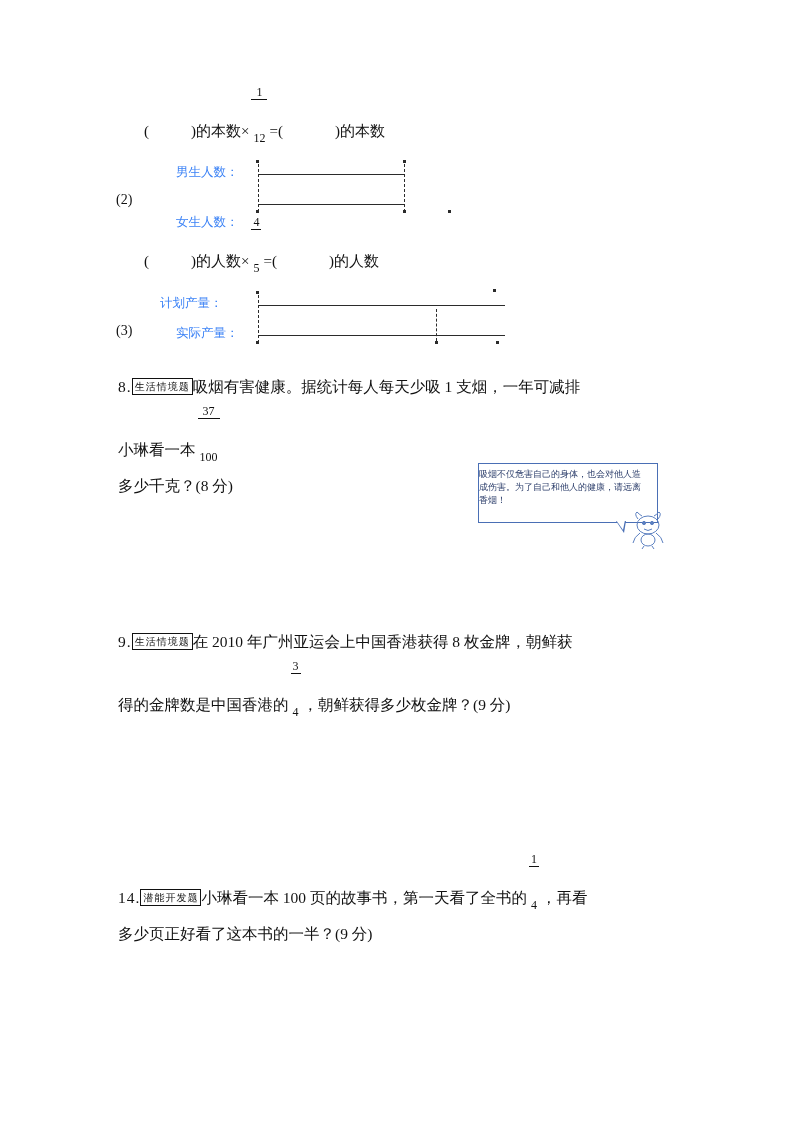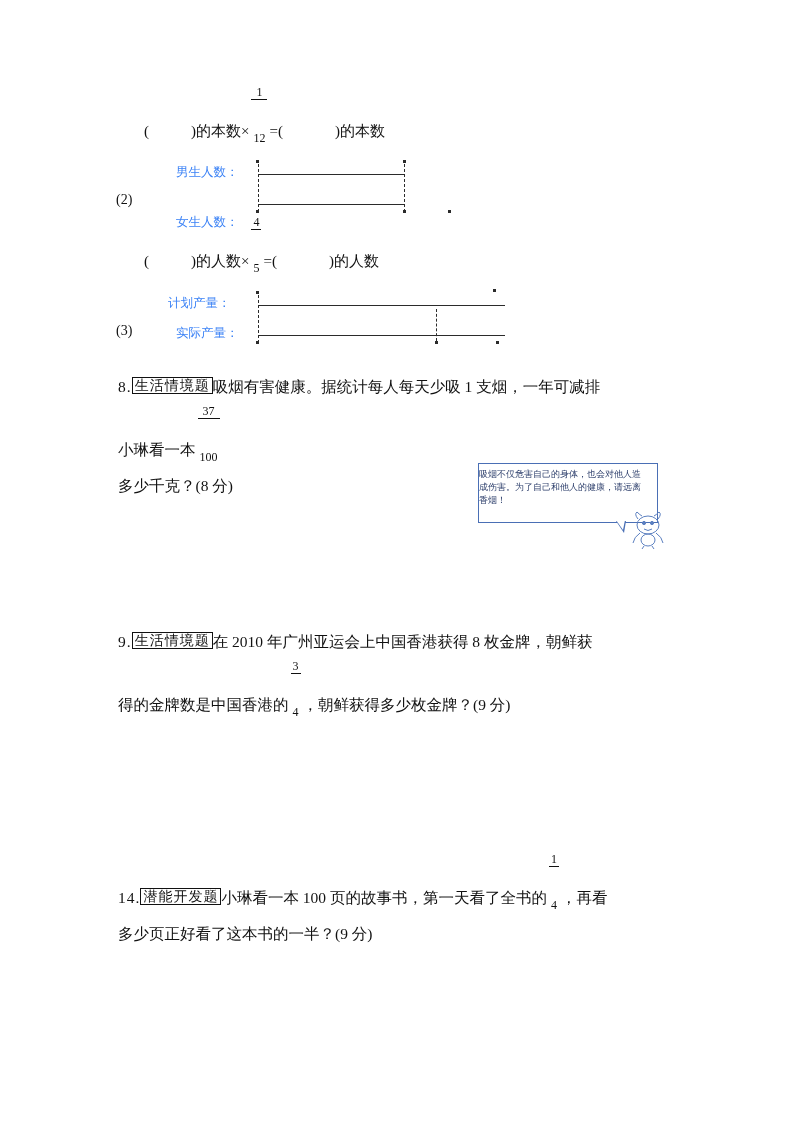--- a/index.html
+++ b/index.html
@@ -91,21 +91,21 @@
 
   
   .q {
     font-size: 15.5px;
     line-height: 36px;
     text-align: justify;
   }
   .q .tag {
     display: inline-block;
     border: 1px solid #111;
-    font-size: 14px;
+    font-size: 10px;
     line-height: 15px;
     padding: 0 2px;
     vertical-align: 2px;
     letter-spacing: 1px;
   }
   .qnum { letter-spacing: 1px; }
 
   
   .balloon-wrap {
     position: absolute;
@@ -182,21 +182,21 @@
       <div class="dotsq" style="left:285px; top:52px;"></div>
       <div class="dotsq" style="left:330px; top:52px;"></div>
     </div>
 
     <div class="eqline">
       <span>(</span><span class="paren-gap"></span><span>)的人数×</span><span class="frac"><span class="num">4</span><span class="den">5</span></span><span>=(</span><span class="paren-gap2"></span><span>)的人数</span>
     </div>
 
     <div class="diagram" style="height:58px;margin-top:12px;">
       <span class="item-no" style="top:34px;left:-2px;">(3)</span>
-      <span class="lbl" style="left:50px; top:6px;">计划产量：</span>
+      <span class="lbl" style="left:42px; top:6px;">计划产量：</span>
       <span class="lbl" style="left:58px; top:36px;">实际产量：</span>
       <div class="rule" style="left:140px; top:16px; width:247px;"></div>
       <div class="rule" style="left:140px; top:46px; width:247px;"></div>
       <div class="tick" style="left:140px; top:6px; height:48px;"></div>
       <div class="tick" style="left:318px; top:20px; height:32px;"></div>
       <div class="dotsq" style="left:138px; top:2px;"></div>
       <div class="dotsq" style="left:375px; top:0px;"></div>
       <div class="dotsq" style="left:138px; top:52px;"></div>
       <div class="dotsq" style="left:317px; top:52px;"></div>
       <div class="dotsq" style="left:378px; top:52px;"></div>

